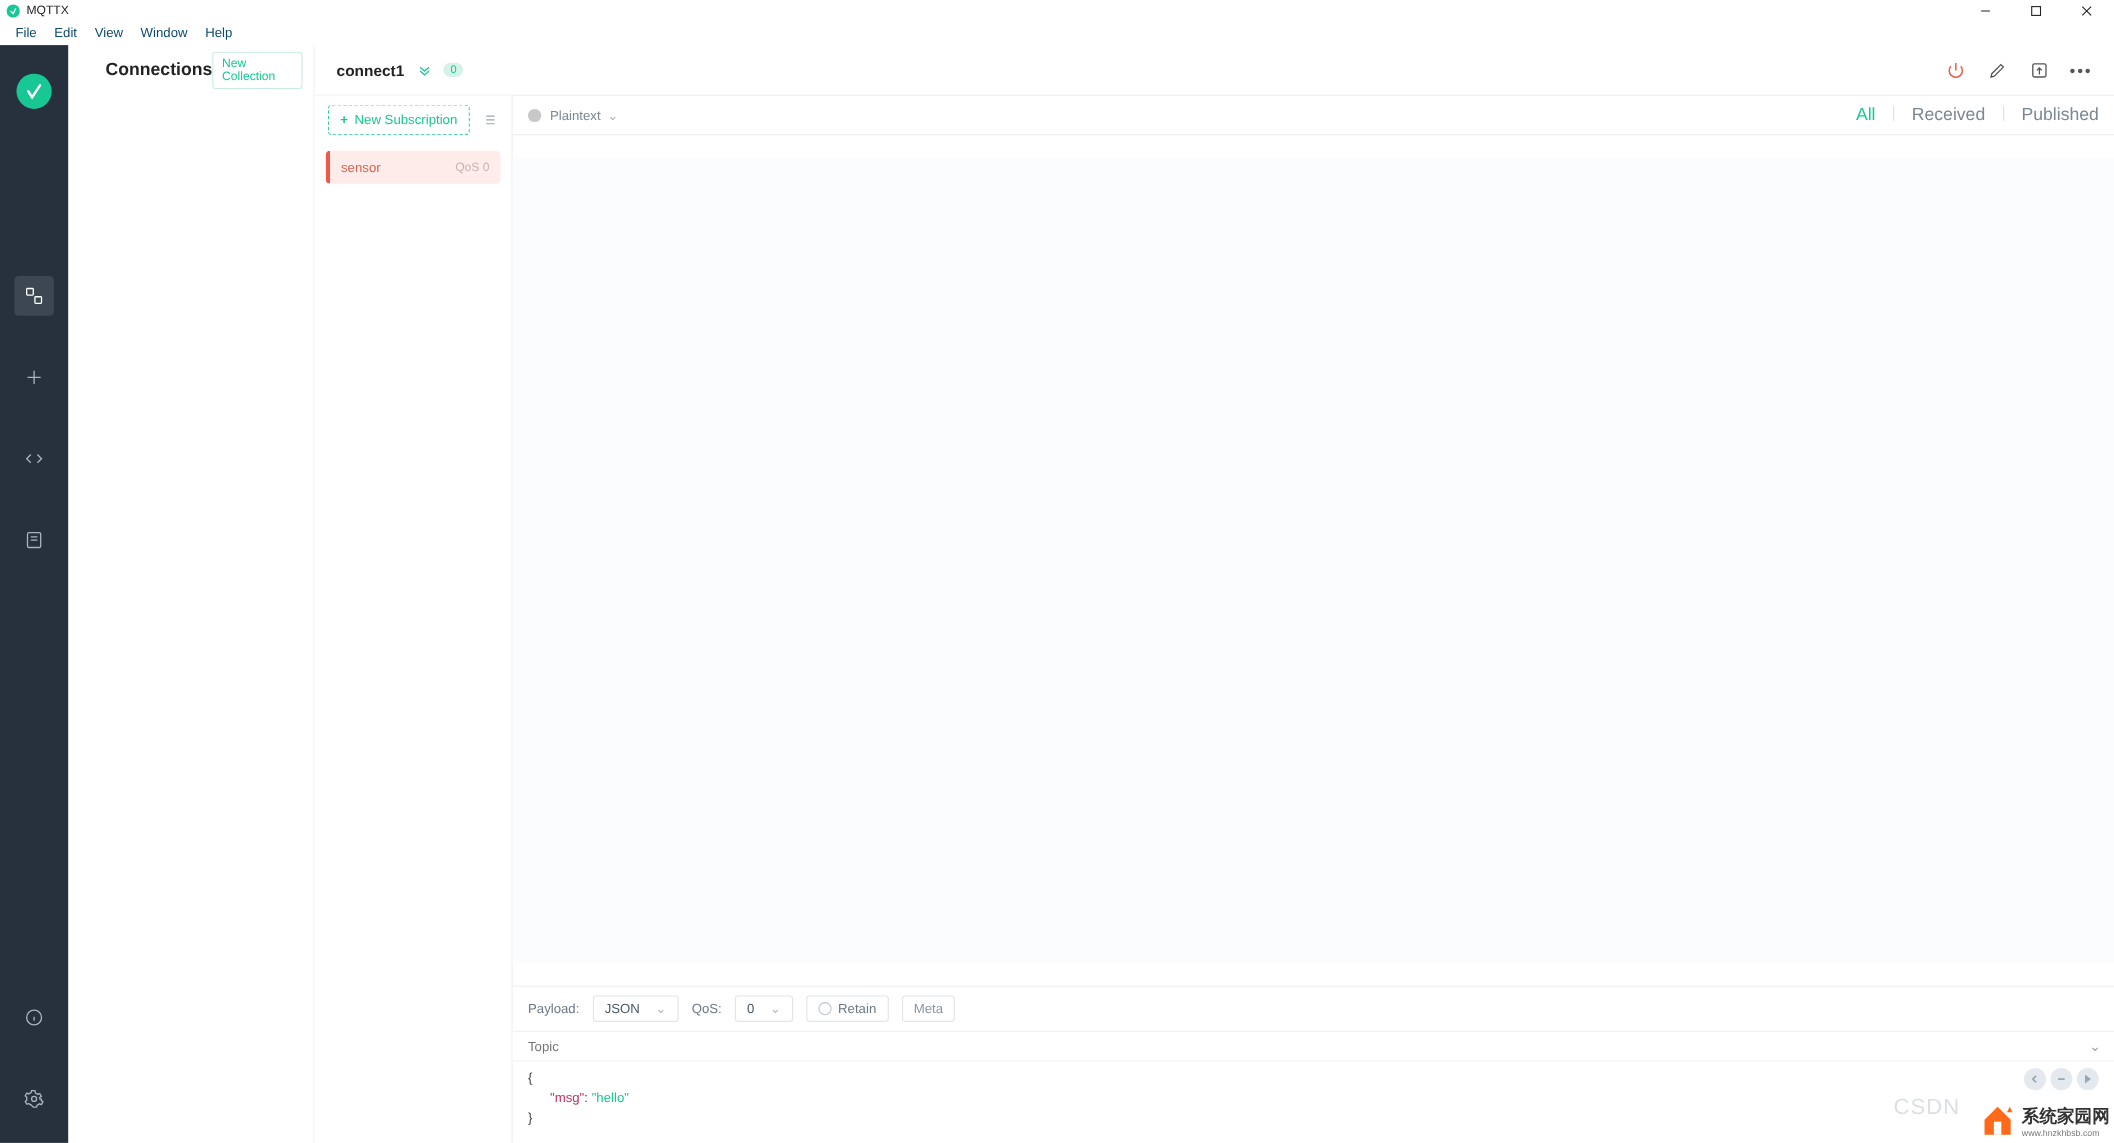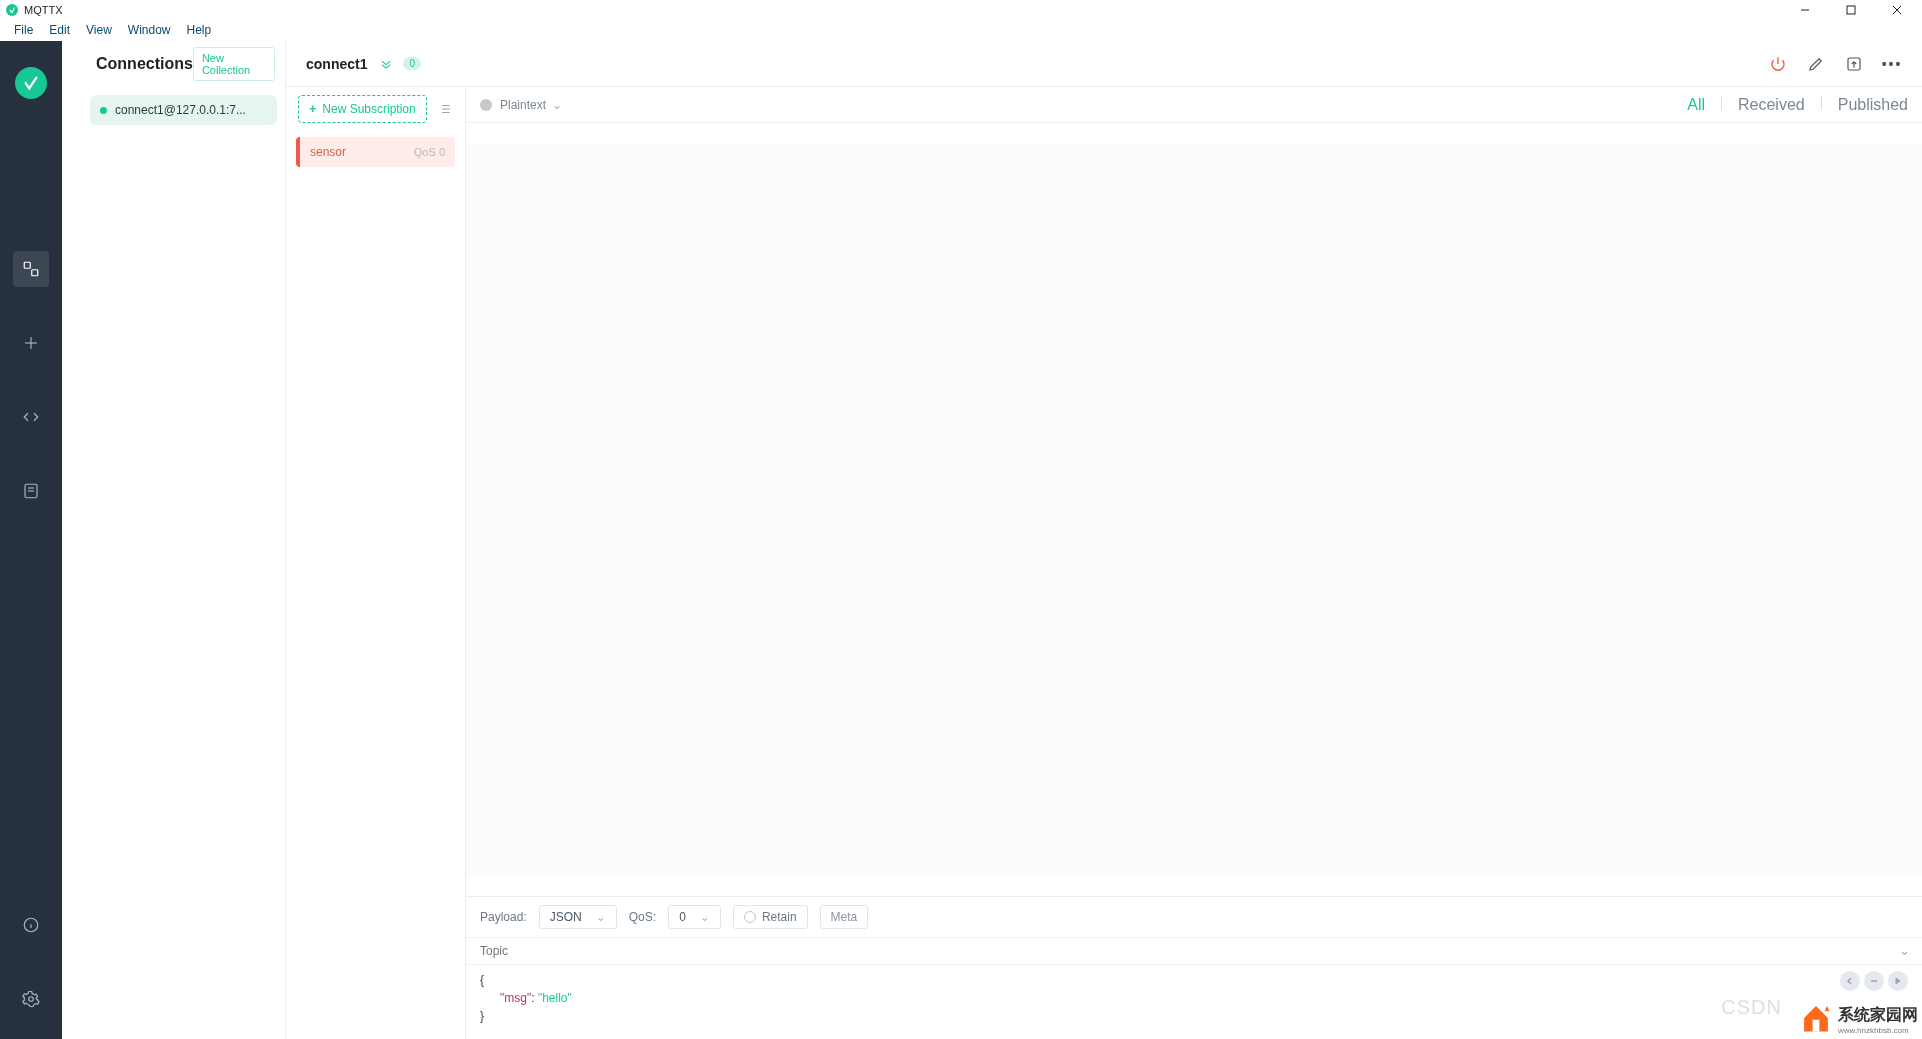--- a/index.html
+++ b/index.html
@@ -190,26 +190,20 @@
             <path d="M19 12a7 7 0 0 0-.2-1.6l2-1.5-2-3.4-2.3 1a7 7 0 0 0-2.8-1.6L13 2h-4l-.7 2.4a7 7 0 0 0-2.8 1.6l-2.3-1-2 3.4 2 1.5A7 7 0 0 0 3 12c0 .5.1 1.1.2 1.6l-2 1.5 2 3.4 2.3-1a7 7 0 0 0 2.8 1.6L11 22h4l.7-2.4a7 7 0 0 0 2.8-1.6l2.3 1 2-3.4-2-1.5c.1-.5.2-1.1.2-1.6z"></path>
           </svg>
       </div>
     </div>
   </div>
 
   <div class="conn-panel">
     <div class="conn-header">
       <span class="conn-title">Connections</span>
       <span class="new-collection">New Collection</span>
-    </div>
-    <div class="conn-list">
-      <div class="conn-item">
-        <span class="status-dot"></span>
-        <span class="conn-name">connect1@127.0.0.1:7...</span>
-      </div>
     </div>
   </div>
 
   <div class="main-area">
 
     <div class="main-header">
       <span class="main-title">connect1</span>
       <span class="expand-btn">
         <svg width="14" height="14" viewBox="0 0 24 24" fill="none" stroke="#17c895" stroke-width="2">
             <polyline points="5,7 12,13 19,7"></polyline>

